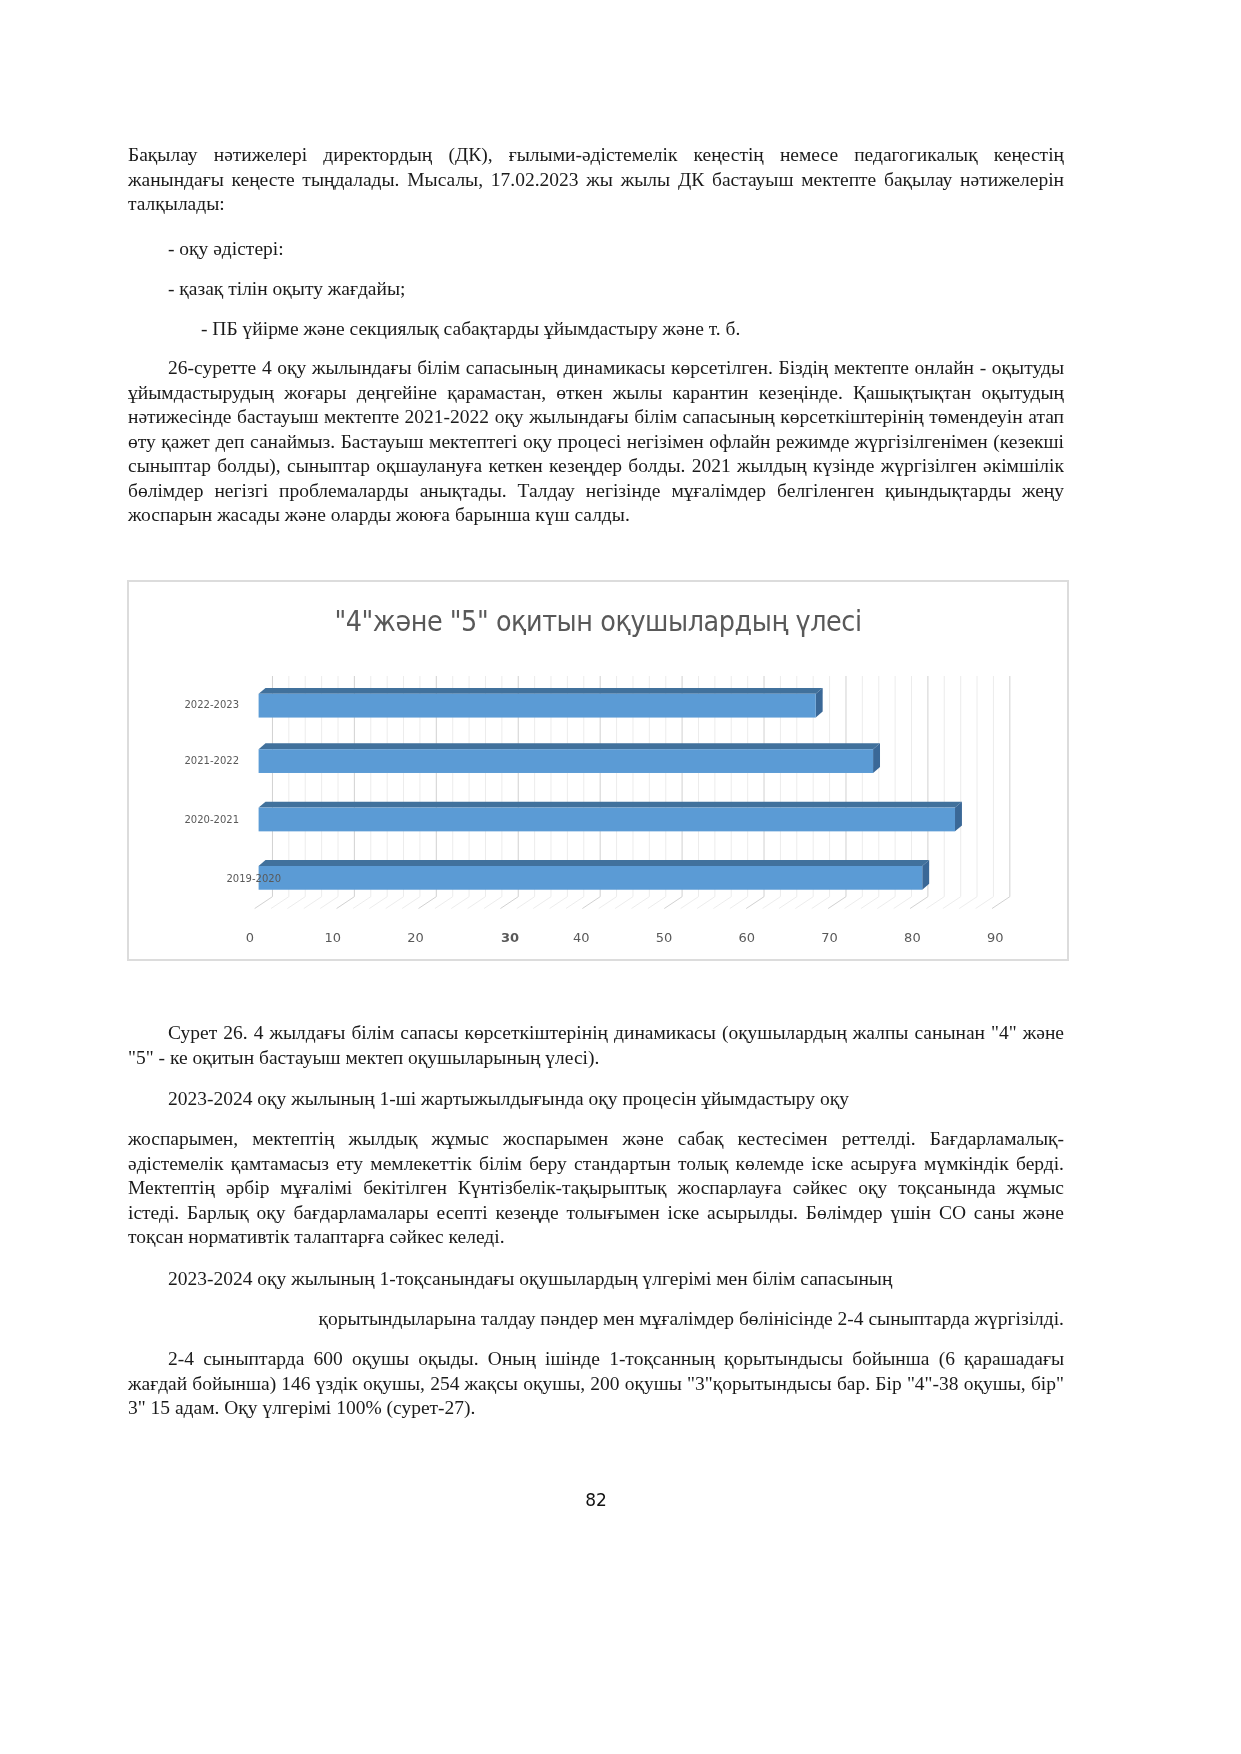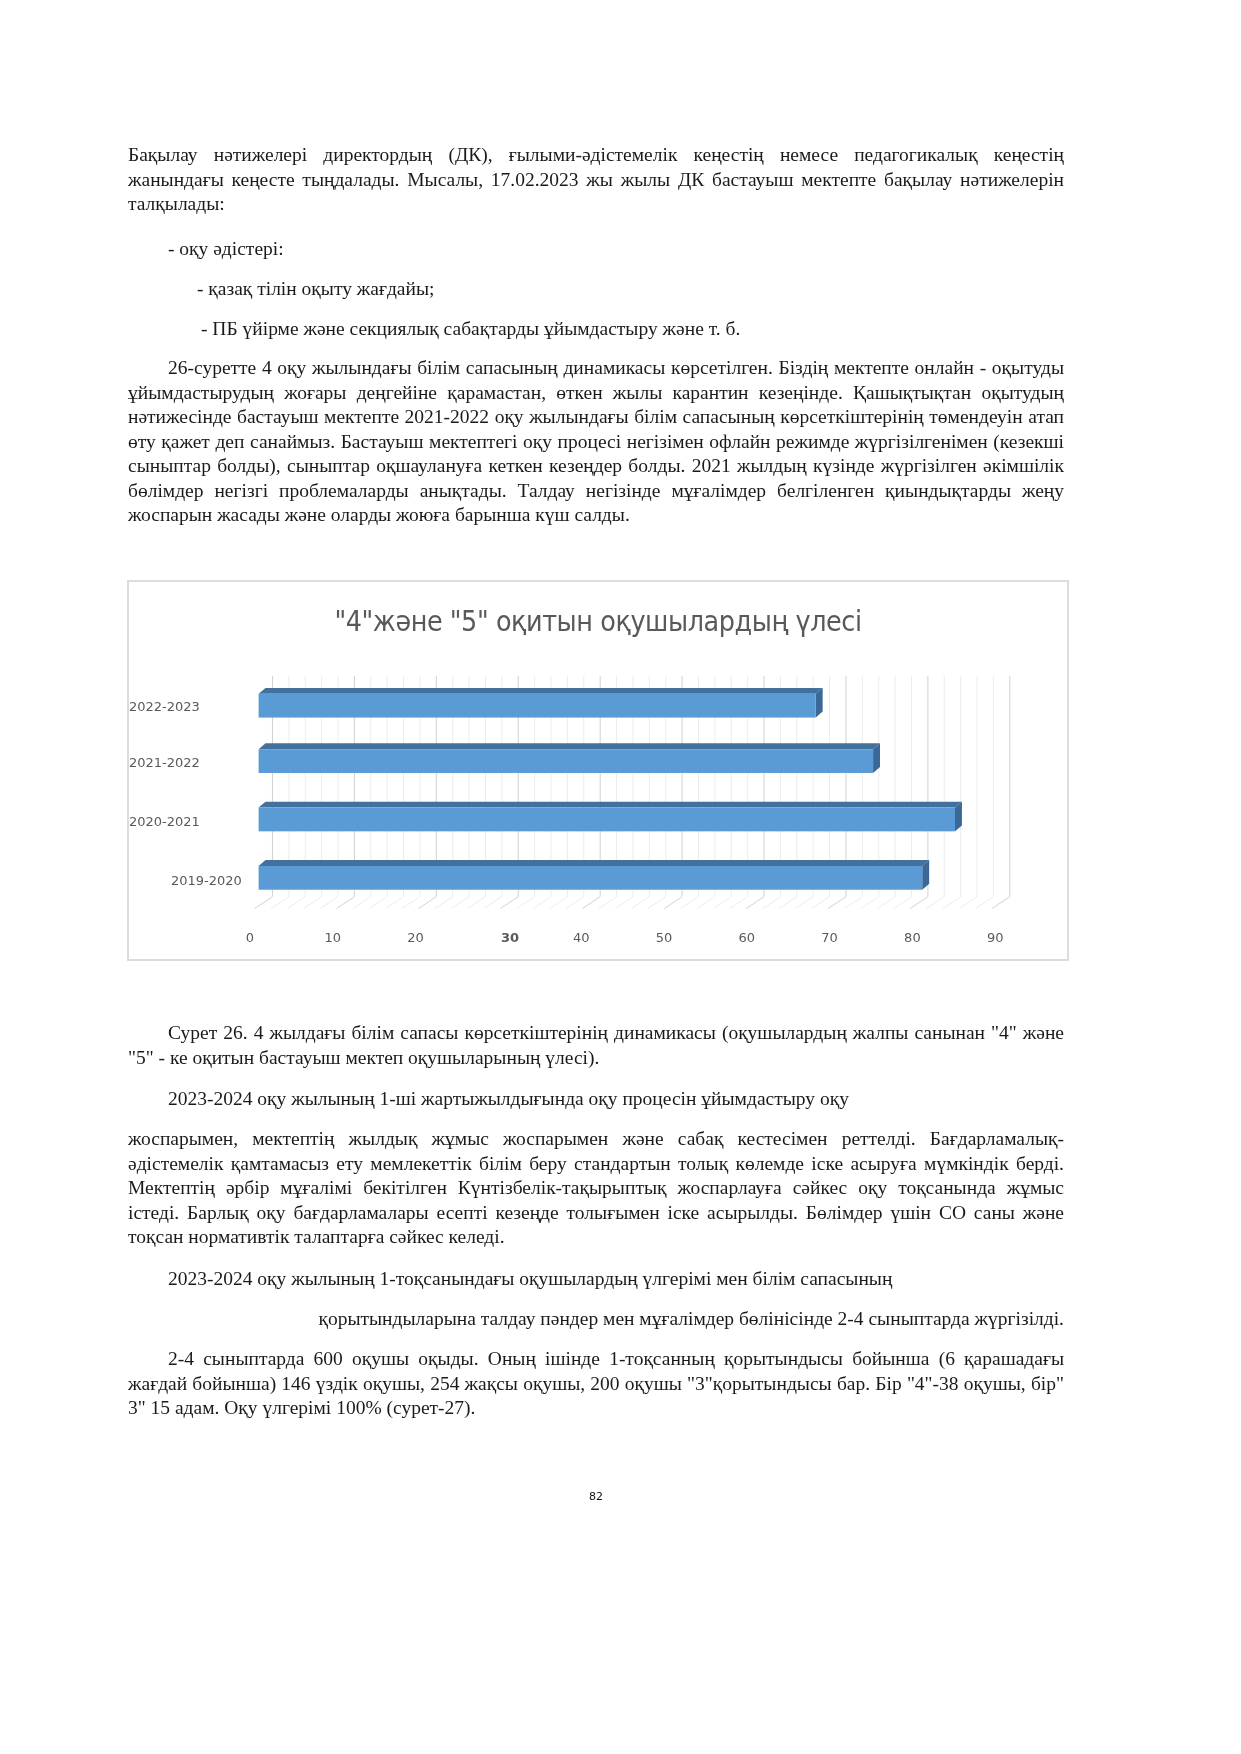--- a/index.html
+++ b/index.html
@@ -9,34 +9,34 @@
        text-align: justify; margin: 0; }
   .p.single { text-align: left; white-space: nowrap; }
   .indent { text-indent: 40px; }
   .bullet { position: absolute; left: 168px; font-size: 19.5px; line-height: 24px; white-space: nowrap; }
   .chart-box { position: absolute; left: 127px; top: 580px; width: 942px; height: 381px;
                border: 2px solid #dcdcdc; box-sizing: border-box; background: #fff; }
   .chart-title { position: absolute; left: 0; right: 0; top: 22px; text-align: center;
                  font-family: "DejaVu Sans", sans-serif; font-size: 29px; color: #595959;
                  letter-spacing: -0.5px; transform: scaleX(0.88); }
   .plot { position: absolute; left: 0; top: 0; width: 100%; height: 100%; }
-  .cat-label { position: absolute; font-family: "DejaVu Sans", sans-serif; font-size: 13px;
-               color: #595959; width: 110px; text-align: left; }
+  .cat-label { position: absolute; font-family: "DejaVu Sans", sans-serif; font-size: 10px;
+               color: #595959; width: 110px; text-align: right; }
   .tick-label { position: absolute; font-family: "DejaVu Sans", sans-serif; font-size: 13px;
                 color: #595959; width: 30px; text-align: center; }
   .page-num { position: absolute; left: 581px; top: 1490px; width: 30px; text-align: center;
-              font-family: "DejaVu Sans", sans-serif; font-size: 11px; color: #111; }
+              font-family: "DejaVu Sans", sans-serif; font-size: 17px; color: #111; }
 </style>
 </head>
 <body>
 
 <p class="p" style="top:143px;">Бақылау нәтижелері директордың (ДК), ғылыми-әдістемелік кеңестің немесе педагогикалық кеңестің жанындағы кеңесте тыңдалады. Мысалы, 17.02.2023 жы жылы ДК бастауыш мектепте бақылау нәтижелерін талқылады:</p>
 
 <div class="bullet" style="top:237px;">- оқу әдістері:</div>
-<div class="bullet" style="top:277px;margin-left:29px;">- қазақ тілін оқыту жағдайы;</div>
+<div class="bullet" style="top:277px;">- қазақ тілін оқыту жағдайы;</div>
 <div class="bullet" style="top:317px;margin-left:33px;">- ПБ үйірме және секциялық сабақтарды ұйымдастыру және т. б.</div>
 
 <p class="p indent" style="top:356px;">26-суретте 4 оқу жылындағы білім сапасының динамикасы көрсетілген. Біздің мектепте онлайн - оқытуды ұйымдастырудың жоғары деңгейіне қарамастан, өткен жылы карантин кезеңінде. Қашықтықтан оқытудың нәтижесінде бастауыш мектепте 2021-2022 оқу жылындағы білім сапасының көрсеткіштерінің төмендеуін атап өту қажет деп санаймыз. Бастауыш мектептегі оқу процесі негізімен офлайн режимде жүргізілгенімен (кезекші сыныптар болды), сыныптар оқшаулануға кеткен кезеңдер болды. 2021 жылдың күзінде жүргізілген әкімшілік бөлімдер негізгі проблемаларды анықтады. Талдау негізінде мұғалімдер белгіленген қиындықтарды жеңу жоспарын жасады және оларды жоюға барынша күш салды.</p>
 
 <div class="chart-box">
   <div class="chart-title">"4"және "5" оқитын оқушылардың үлесі</div>
   <svg class="plot" id="plot" viewBox="0 0 942 381" width="942" height="381">
       <line x1="142" y1="95" x2="142" y2="318" stroke="#d0d0d0" stroke-width="1"></line>
       <line x1="142" y1="318" x2="124" y2="330" stroke="#d0d0d0" stroke-width="1"></line>
       <line x1="158.56" y1="95" x2="158.56" y2="318" stroke="#ececec" stroke-width="1"></line>

